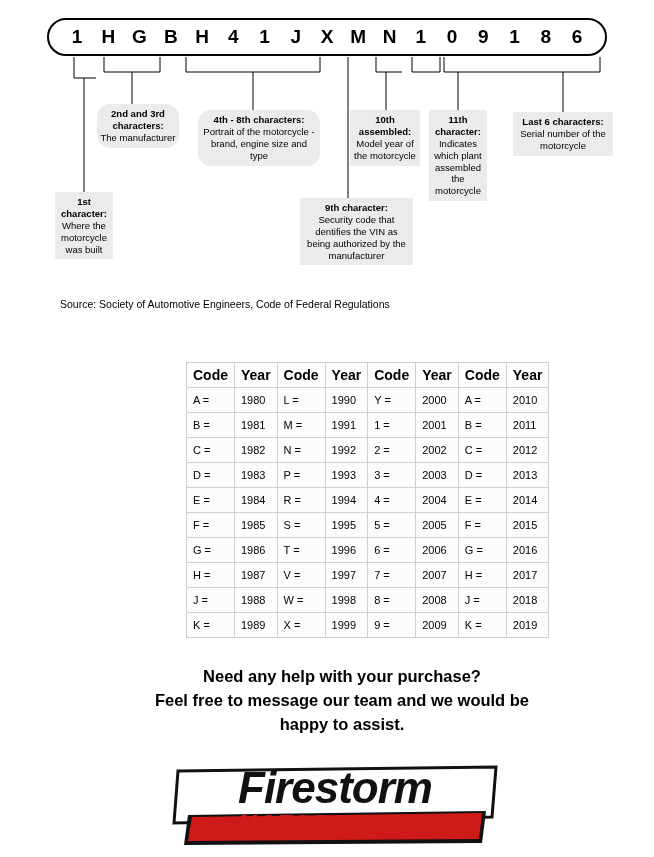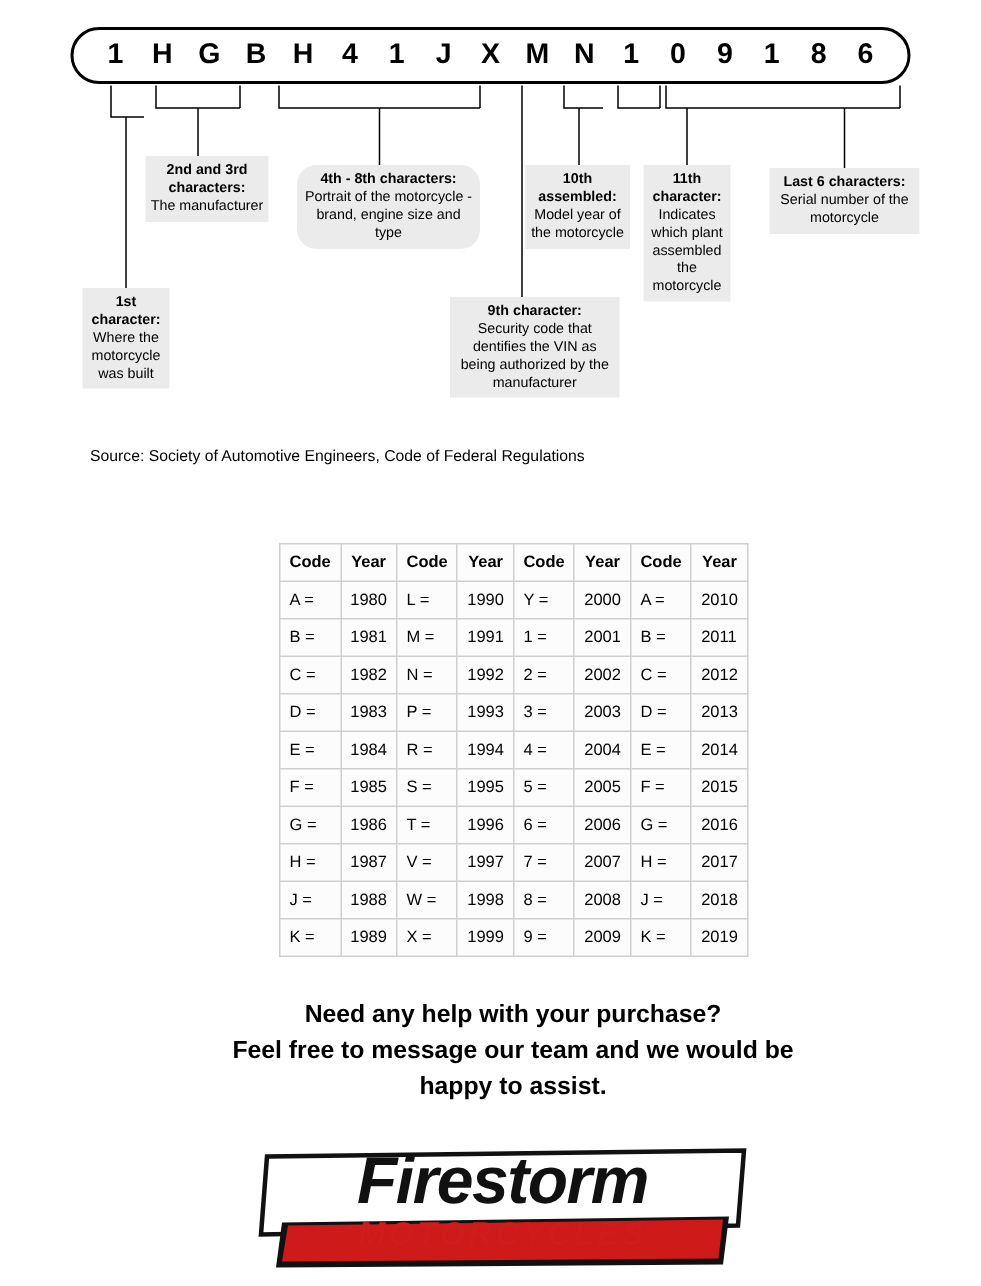--- a/index.html
+++ b/index.html
@@ -58,21 +58,21 @@
     background: #ebebeb;
     color: #000;
     font-size: 9.5px;
     line-height: 1.25;
     text-align: center;
     padding: 4px 3px;
   }
   .callout .ttl { font-weight: bold; display: block; }
 
   #c1 { left: 55px;  top: 192px; width: 58px; }
-  #c2 { left: 97px;  top: 104px; width: 82px; }
+  #c2 { left: 97px;  top: 104px; width: 82px; border-radius: 13px; }
   #c3 { left: 198px; top: 110px; width: 122px; border-radius: 13px; }
   #c4 { left: 350px; top: 110px; width: 70px; }
   #c5 { left: 429px; top: 110px; width: 58px; }
   #c6 { left: 513px; top: 112px; width: 100px; }
   #c9 { left: 300px; top: 198px; width: 113px; }
 
   
   #source {
     position: absolute;
     left: 60px; top: 298px;
@@ -94,21 +94,21 @@
     font-size: 11px;
     font-family: "Liberation Sans", sans-serif;
     padding: 4px 6px;
     height: 25px;
     text-align: left;
     white-space: nowrap;
   }
   table.yt th {
     font-weight: bold;
     text-align: center;
-    font-size: 11px;
+    font-size: 14px;
   }
   table.yt td.code { width: 36px; }
   table.yt td.year { width: 34px; }
 
   
   #help {
     position: absolute;
     left: 0; top: 665px;
     width: 654px;
     text-align: center;

